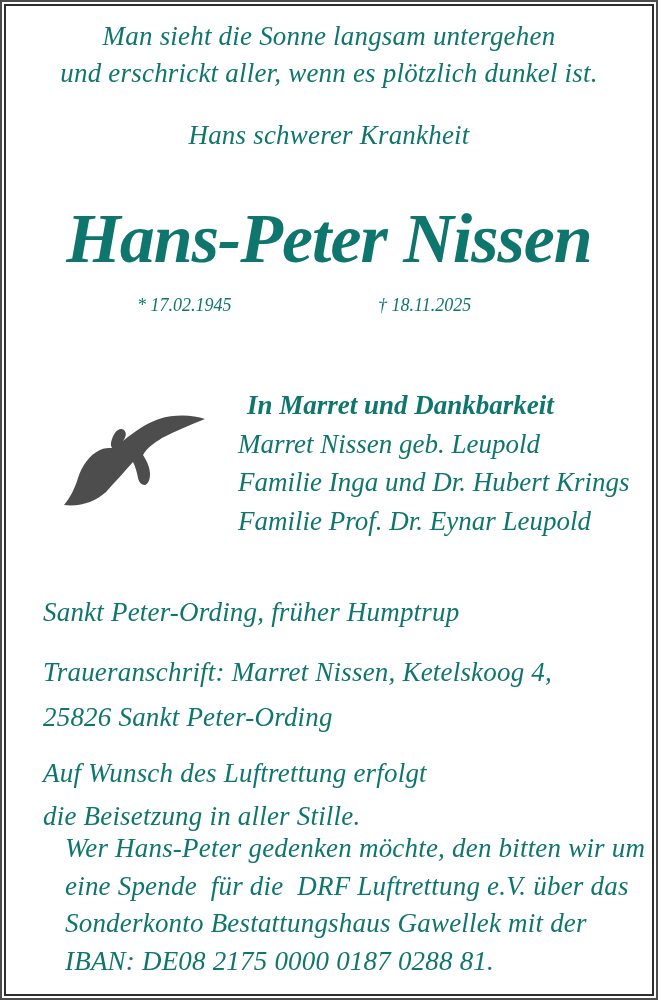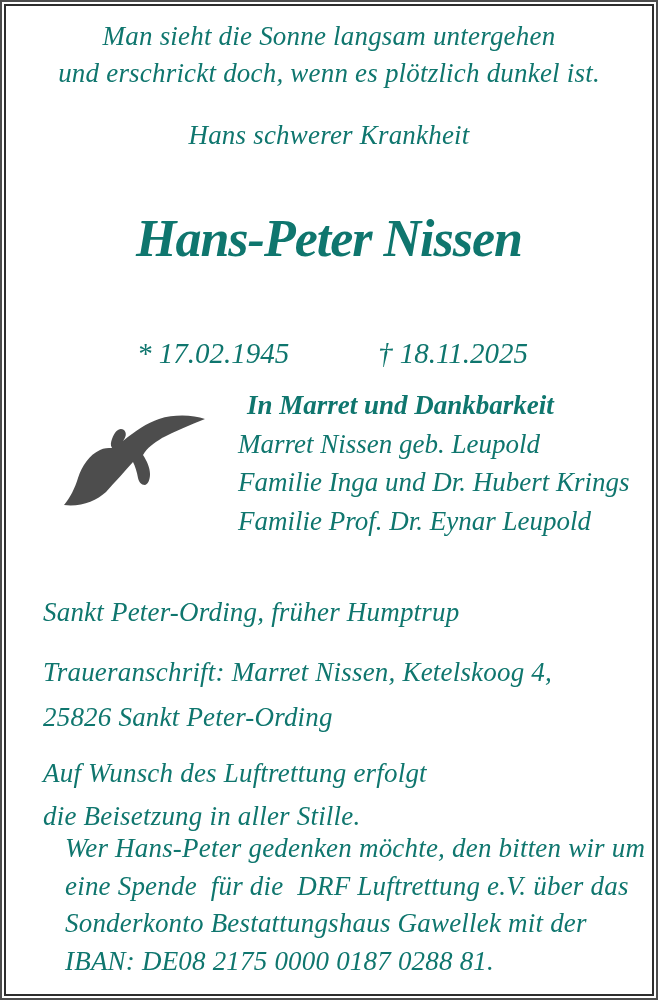--- a/index.html
+++ b/index.html
@@ -13,25 +13,25 @@
   .frame-inner { position:absolute; inset:4px; border:2px solid #2e2e2e; pointer-events:none; }
 
   .line {
     position:absolute; font-style:italic; font-size:27px; line-height:27px;
     white-space:pre-wrap; letter-spacing:0.2px;
   }
   .centered { left:0; right:0; text-align:center; }
 
   .name {
     position:absolute; left:0; right:0; top:201px; text-align:center;
-    font-style:italic; font-weight:bold; font-size:52px; line-height:76px;
+    font-style:italic; font-weight:bold; font-size:70px; line-height:76px;
     white-space:nowrap; letter-spacing:-1px;
   }
 
-  .date { position:absolute; top:292px; font-style:italic; font-size:29px; line-height:27px;margin-top:48px; }
+  .date { position:absolute; top:292px; font-style:italic; font-size:18px; line-height:27px; }
   .date-birth { left:137px; }
   .date-death { left:378px; }
 
   .family-block { position:absolute; left:238px; top:386px; }
   .family-block .fline { position:relative; font-style:italic; font-size:27px; line-height:38.5px; white-space:pre-wrap; }
   .family-heading { font-weight:bold; padding-left:9px; }
 
   .bird { position:absolute; left:44px; top:408px; width:172px; height:104px; }
 
   .para { position:absolute; left:43px; }
@@ -47,21 +47,21 @@
 </style>
 </head>
 <body>
 
 <div id="stage">
 
   <div class="frame-outer"></div>
   <div class="frame-inner"></div>
 
   <div class="line centered" style="top:23px">Man sieht die Sonne langsam untergehen</div>
-  <div class="line centered" style="top:60px">und erschrickt doch, wenn es plötzlich dunkel ist.</div>
+  <div class="line centered" style="top:60px">und erschrickt aller, wenn es plötzlich dunkel ist.</div>
 
   <div class="line centered" style="top:122px">Hans schwerer Krankheit</div>
 
   <div class="name">Hans-Peter Nissen</div>
 
   <div class="date date-birth">* 17.02.1945</div>
   <div class="date date-death">† 18.11.2025</div>
 
   <svg class="bird" viewBox="0 0 172 104" aria-hidden="true">
     <path fill="#4d4d4d" d="

